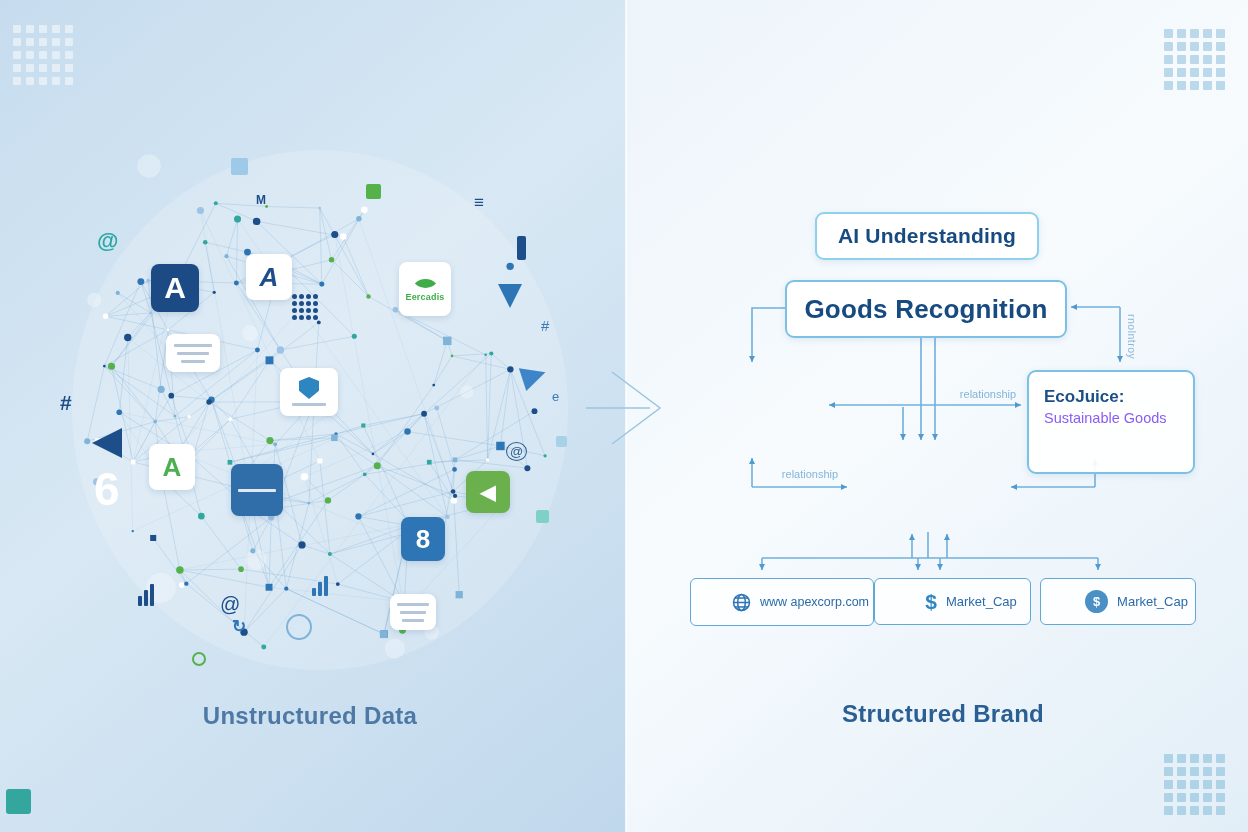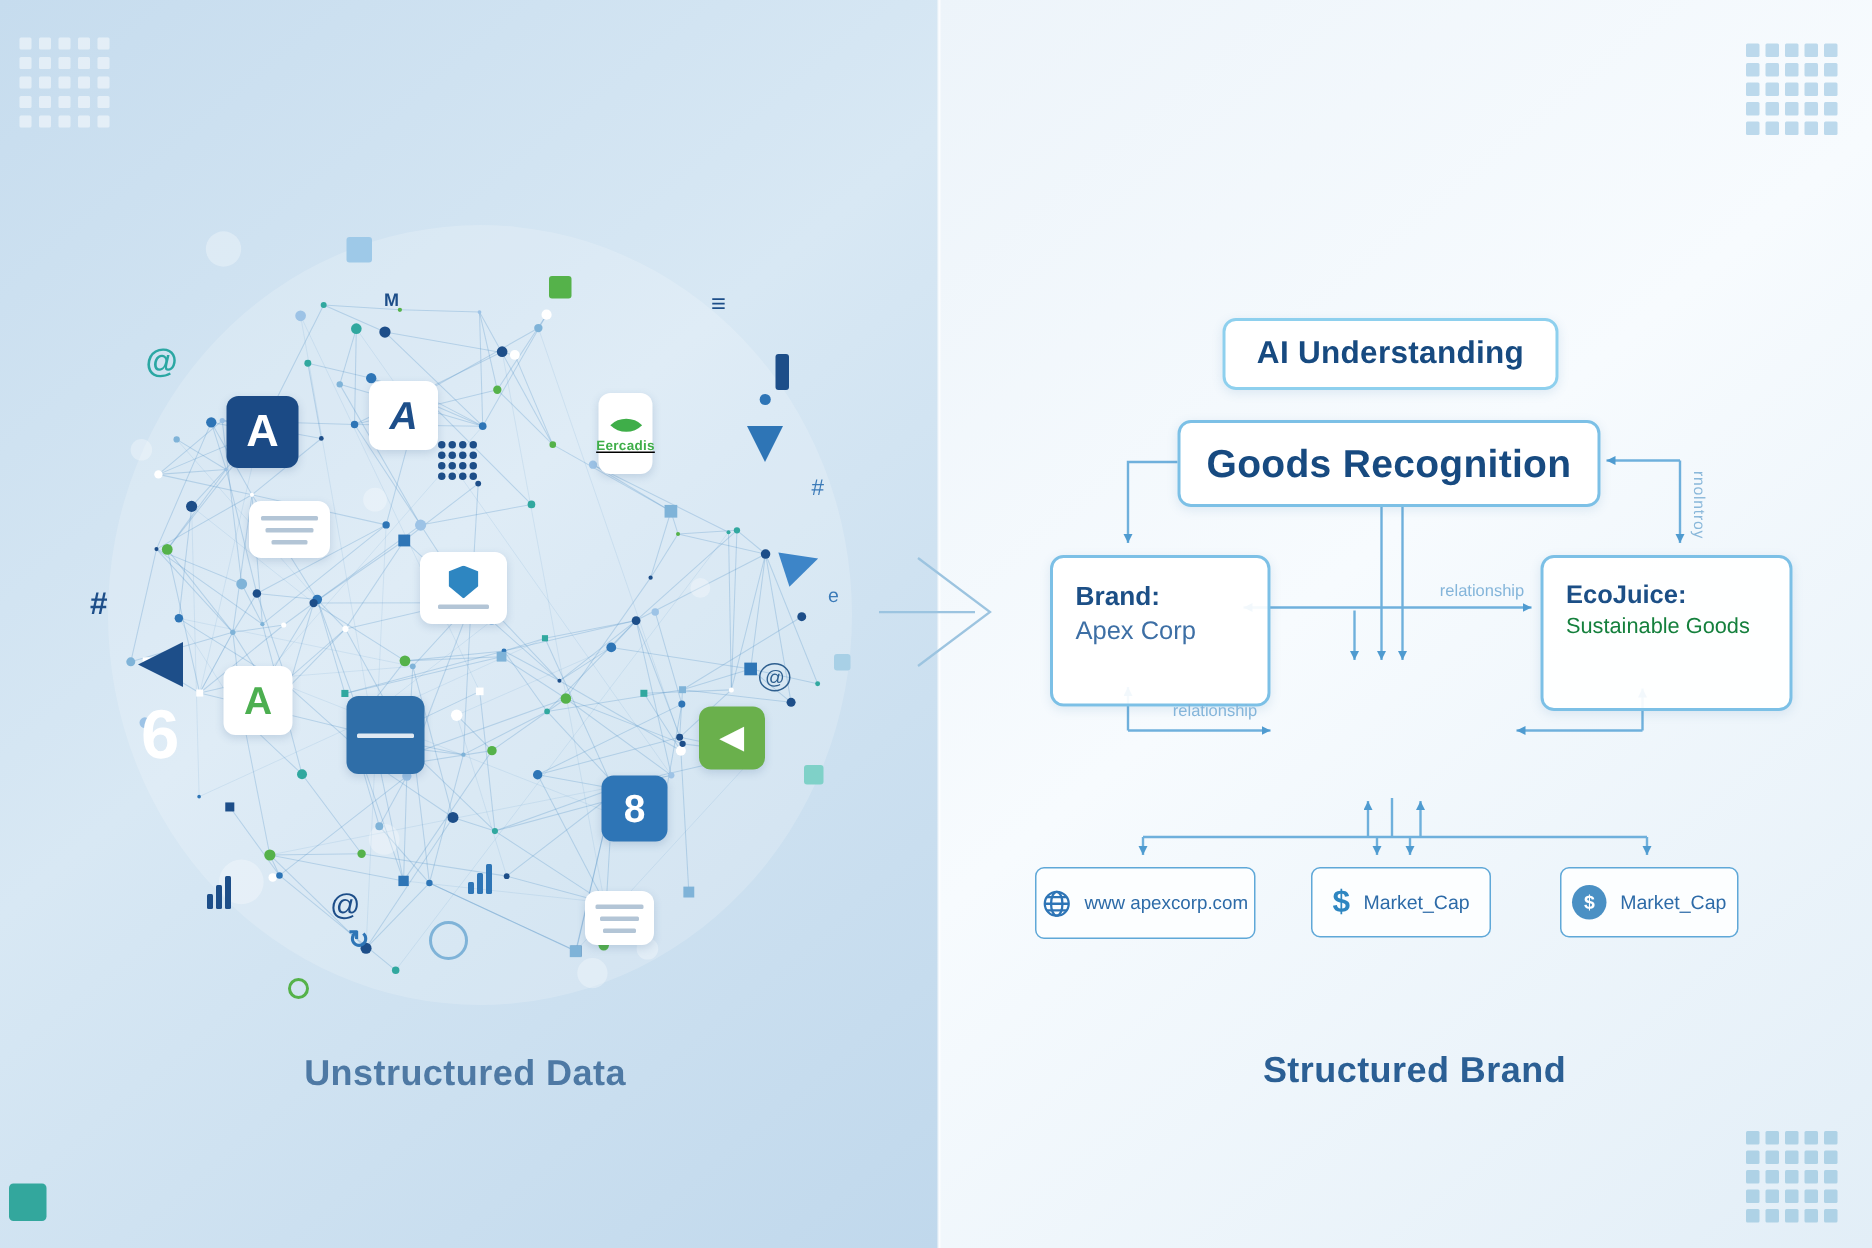--- a/index.html
+++ b/index.html
@@ -34,24 +34,24 @@
   .d-grid span{display:block;border-radius:1px;}
   .d-ring{position:absolute;border:2px solid;border-radius:50%;background:transparent;z-index:3;}
   
   .fbox{position:absolute;background:rgba(255,255,255,.93);border:2px solid #7cc0e6;border-radius:9px;
     box-shadow:0 2px 7px rgba(70,130,180,.14);z-index:5;}
   .title-box{display:flex;align-items:center;justify-content:center;font-weight:bold;color:#174a80;letter-spacing:.2px;}
   .ent{padding:15px 8px 0 15px;}
   .ent-lbl{font-weight:bold;color:#1c4f86;margin-bottom:3px;}
   .ent-val{color:#3d6fa5;}
   .brand .ent-lbl{font-size:17.5px;}.brand .ent-val{font-size:17px;}
-  .category .ent-lbl{font-size:17px;}.category .ent-val{font-size:14.5px;color:#15803d;}
+  .category .ent-lbl{font-size:17px;}.category .ent-val{font-size:14.5px;color:#8b5cf6;}
   .product .ent-lbl{font-size:15.5px;}.product .ent-val{font-size:15.5px;}
   .sbox{position:absolute;background:rgba(252,254,255,.96);border:1.5px solid #5fa8d8;border-radius:6px;
-    display:flex;align-items:center;justify-content:center;gap:9px;color:#2d6ba8;font-size:13px;z-index:5;}
+    display:flex;align-items:center;justify-content:center;gap:9px;color:#2d6ba8;font-size:13px;z-index:5;padding-left:37px;}
   .dollar{font-size:21px;font-weight:bold;color:#2e86c1;}
   .dollar-circle{width:23px;height:23px;border-radius:50%;background:#4a90c4;color:#fff;display:flex;
     align-items:center;justify-content:center;font-size:13px;font-weight:bold;}
   .rel{position:absolute;font-size:11px;color:#84b5da;text-align:center;z-index:5;}
   .vrel{position:absolute;writing-mode:vertical-rl;font-size:10.5px;color:#8ab8da;letter-spacing:.5px;z-index:5;}
   .panel-title{position:absolute;font-size:24px;font-weight:600;text-align:center;z-index:5;letter-spacing:.3px;}
 </style>
 </head>
 <body>
 
@@ -512,21 +512,21 @@
         <span style="width: 9px; height: 9px; background: rgb(174, 210, 230);"></span>
         <span style="width: 9px; height: 9px; background: rgb(174, 210, 230);"></span>
       </div>
       <div class="d-box" style="width: 25px; height: 25px; background: rgb(51, 167, 157); border-radius: 3px; left: 6px; top: 789px;"></div>
       <div class="d-card" style="width: 48px; height: 48px; background: rgb(27, 74, 133); left: 151px; top: 264px;">
         <span style="color: rgb(255, 255, 255); font-size: 30px; font-weight: bold;">A</span>
       </div>
       <div class="d-card" style="width: 46px; height: 46px; background: rgb(255, 255, 255); left: 246px; top: 254px;">
         <span style="color: rgb(29, 78, 137); font-size: 26px; font-weight: bold; font-style: italic;">A</span>
       </div>
-      <div class="d-card" style="width: 36px; height: 54px; background: rgb(255, 255, 255); left: 399px; top: 262px; text-decoration: underline;">
+      <div class="d-card" style="width: 52px; height: 54px; background: rgb(255, 255, 255); left: 399px; top: 262px;">
         <span class="d-leaf"></span>
         <span class="d-cap" style="color: rgb(63, 174, 73);">Eercadis</span>
       </div>
       <div class="d-card" style="width: 58px; height: 48px; background: rgb(255, 255, 255); left: 280px; top: 368px;">
         <span class="d-shield"></span>
         <span class="d-line" style="width: 60%;"></span>
       </div>
       <div class="d-card" style="width: 52px; height: 52px; background: rgb(47, 110, 168); left: 231px; top: 464px;">
         <span class="d-line" style="background: rgba(255, 255, 255, 0.85); width: 72%;"></span>
       </div>
@@ -638,24 +638,20 @@
     <g stroke="#9cc4e0" stroke-width="1.5" fill="none">
       <path d="M586,408 H650"></path>
       <path d="M612,372 L660,408 L612,444"></path>
     </g>
   </svg>
 
   <div class="fbox title-box" style="left:815px;top:212px;width:220px;height:44px;font-size:21px;border-color:#8ed0ee;">AI Understanding</div>
 
   <div class="fbox title-box" style="left:785px;top:280px;width:278px;height:54px;font-size:26px;">Goods Recognition</div>
 
-  <div class="fbox ent brand" style="left:700px;top:370px;width:120px;height:82px;">
-    <div class="ent-lbl">Brand:</div>
-    <div class="ent-val">Apex Corp</div>
-  </div>
 
   <div class="fbox ent category" style="left:1027px;top:370px;width:141px;height:85px;">
     <div class="ent-lbl">EcoJuice:</div>
     <div class="ent-val">Sustainable Goods</div>
   </div>
 
 
   <div class="sbox" style="left:690px;top:578px;width:145px;height:46px;font-size:12.5px;">
     <svg width="19" height="19" viewBox="0 0 20 20">
       <g stroke="#2e75b6" stroke-width="1.6" fill="none">

